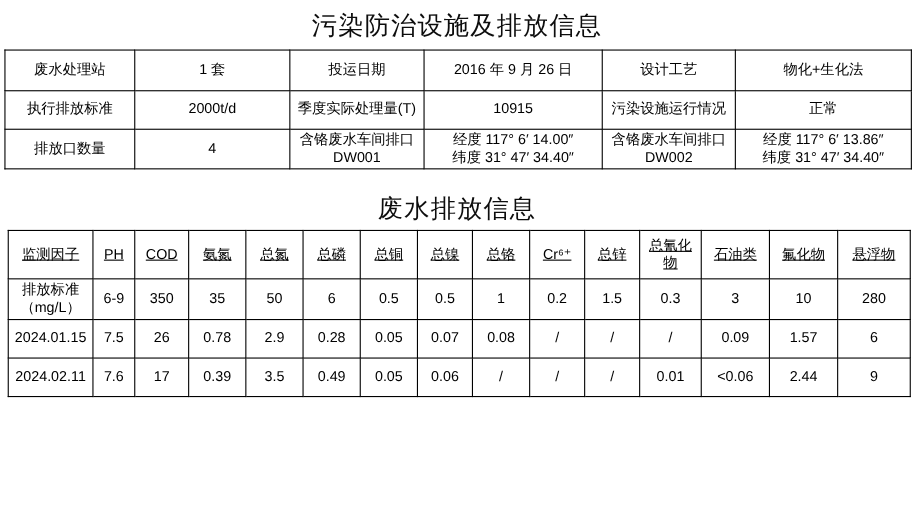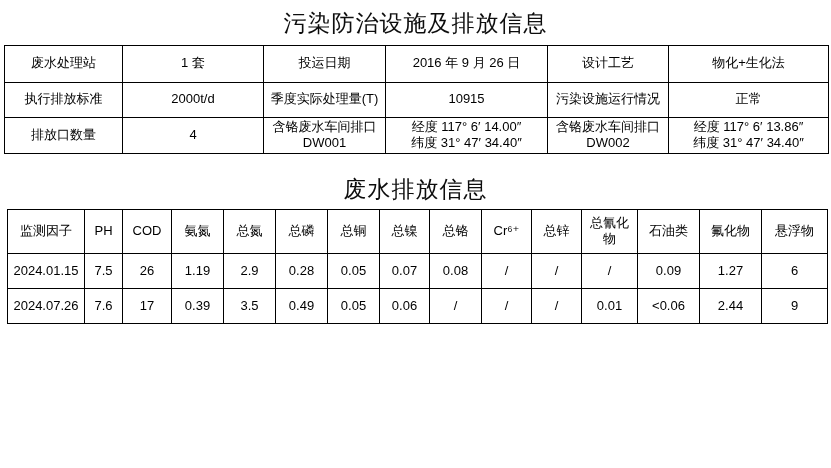--- a/index.html
+++ b/index.html
@@ -11,21 +11,21 @@
   .title-2{margin-top:22px;text-align:center;}
   table{border-collapse:collapse;table-layout:fixed;background:#fff;}
   td,th{border:1px solid #000;text-align:center;vertical-align:middle;
         font-size:13px;font-weight:400;white-space:pre-line;line-height:1.3;
         padding:1px 2px;overflow:hidden;}
   .t1{width:824px;margin:7px 0 0 4px;border-radius:32px;}
   .t1 tr{height:35px;}
   .t1 tr.r0{height:37px;}
   .t2{width:820px;margin:5px 0 0 7px;}
   .t2 tr{height:35px;}
-  .t2 tr.hrow{height:44px;}
+  .t2 tr.hrow{height:44px;text-decoration:underline;}
   .t2 tr.last{height:29px;}
 </style>
 </head>
 <body>
 
 <div class="page">
 
   <div class="title title-1">污染防治设施及排放信息</div>
 
   <table class="t1">
@@ -102,38 +102,56 @@
         <th>总铬</th>
         <th>Cr⁶⁺</th>
         <th>总锌</th>
         <th>总氰化
 物</th>
         <th>石油类</th>
         <th>氟化物</th>
         <th>悬浮物</th>
       </tr>
       <tr>
+        <td>排放标准
+（mg/L）</td>
+        <td>6-9</td>
+        <td>350</td>
+        <td>35</td>
+        <td>50</td>
+        <td>6</td>
+        <td>0.5</td>
+        <td>0.5</td>
+        <td>1</td>
+        <td>0.2</td>
+        <td>1.5</td>
+        <td>0.3</td>
+        <td>3</td>
+        <td>10</td>
+        <td>280</td>
+      </tr>
+      <tr>
         <td>2024.01.15</td>
         <td>7.5</td>
         <td>26</td>
-        <td>1.19</td>
+        <td>0.78</td>
         <td>2.9</td>
         <td>0.28</td>
         <td>0.05</td>
         <td>0.07</td>
         <td>0.08</td>
         <td>/</td>
         <td>/</td>
         <td>/</td>
         <td>0.09</td>
-        <td>1.27</td>
+        <td>1.57</td>
         <td>6</td>
       </tr>
       <tr>
-        <td>2024.07.26</td>
+        <td>2024.02.11</td>
         <td>7.6</td>
         <td>17</td>
         <td>0.39</td>
         <td>3.5</td>
         <td>0.49</td>
         <td>0.05</td>
         <td>0.06</td>
         <td>/</td>
         <td>/</td>
         <td>/</td>

